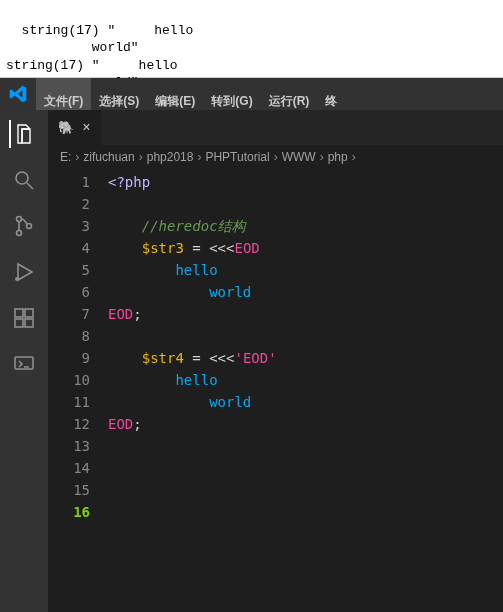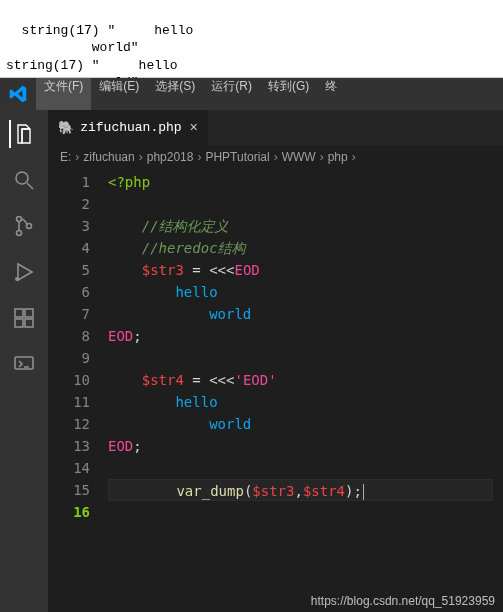--- a/index.html
+++ b/index.html
@@ -36,22 +36,23 @@
   }
   .vs-logo {
     width: 20px; height: 20px;
     margin: 0 8px 0 4px;
     display:flex; align-items:center; justify-content:center;
   }
   .menu-item {
     padding: 0 8px;
     height: 100%;
     display: flex;
-    align-items: flex-start;
+    align-items: flex-end;
     cursor: default;
+    font-weight: bold;
   }
   .menu-item.active {
     background: #505050;
   }
   .main {
     display: flex;
     flex: 1;
     min-height: 0;
   }
   .activitybar {
@@ -125,22 +126,22 @@
   .gutter .ln { height: 22px; }
   .gutter .ln.current { color: #84cc16; font-weight: bold; }
   .code {
     flex: 1;
     white-space: pre;
     padding-top: 2px;
     position: relative;
   }
   .code .row { height: 22px; display:block; }
   .code .row.current { background: rgba(255,255,255,0.04); border: 1px solid #2a2d2e; margin-right:10px; }
-  .tok-tag { color: #84cc16; }
-  .tok-var { color: #ef4444; }
+  .tok-tag { color: #c4b5fd; }
+  .tok-var { color: #eab308; }
   .tok-op  { color: #d4d4d4; }
   .tok-cmt { color: #6a9955; font-style: italic; }
   .tok-fn  { color: #dcdcaa; }
   .tok-delim { color: #ec4899; }
   .tok-herestr { color: #0ea5e9; }
   .cursor { display:inline-block; width:1px; height:16px; background:#aeafad; vertical-align:middle; margin-left:1px;}
   .watermark {
     position: absolute;
     right: 8px;
     bottom: 4px;
@@ -166,30 +167,30 @@
   <div class="menubar">
     <span class="vs-logo">
       <svg width="18" height="18" viewBox="0 0 24 24">
           <path fill="#0098ff" d="M23 3.5L18 1 8 10 3 6 1 7v10l2 1 5-4 10 9 5-2.5V3.5zM18 17l-6-5 6-5v10z"></path>
         </svg>
     </span>
     <div class="menu-item active">
         <span>文件(F)</span>
       </div>
     <div class="menu-item">
+        <span>选择(S)</span>
+      </div>
+    <div class="menu-item">
         <span>编辑(E)</span>
       </div>
     <div class="menu-item">
-        <span>选择(S)</span>
+        <span>转到(G)</span>
       </div>
     <div class="menu-item">
         <span>运行(R)</span>
-      </div>
-    <div class="menu-item">
-        <span>转到(G)</span>
       </div>
     <div class="menu-item">
         <span>终</span>
       </div>
   </div>
 
   <div class="main">
     <div class="activitybar">
       <span class="act-icon active">
         <svg width="24" height="24" viewBox="0 0 24 24" stroke="#fff" stroke-width="1.4" fill="none">
@@ -230,21 +231,20 @@
             <rect x="3" y="5" width="18" height="12" rx="1"></rect>
             <path d="M7 9l3 3-3 3M12 15h5"></path>
           </svg>
       </span>
     </div>
 
     <div class="content">
       <div class="tabs">
         <div class="tab">
           <span class="php-icon">🐘</span>
-          <span>zifuchuan.php</span>
           <span class="close">×</span>
         </div>
       </div>
 
       <div class="breadcrumbs">
         <span>E:</span>
         <span class="crumb-sep">›</span>
         <span>zifuchuan</span>
         <span class="crumb-sep">›</span>
         <span>php2018</span>
@@ -271,32 +271,29 @@
           <div class="ln">10</div>
           <div class="ln">11</div>
           <div class="ln">12</div>
           <div class="ln">13</div>
           <div class="ln">14</div>
           <div class="ln">15</div>
           <div class="ln current">16</div>
         </div>
         <div class="code" id="code-body"><span class="row"><span class="tok-tag">&lt;?php</span>
 </span><span class="row">
-</span><span class="row">    <span class="tok-cmt">//结构化定义</span>
 </span><span class="row">    <span class="tok-cmt">//heredoc结构</span>
 </span><span class="row">    <span class="tok-var">$str3</span> <span class="tok-op">=</span> <span class="tok-op">&lt;&lt;&lt;</span><span class="tok-delim">EOD</span>
 </span><span class="row">        <span class="tok-herestr">hello</span>
 </span><span class="row">            <span class="tok-herestr">world</span>
 </span><span class="row"><span class="tok-delim">EOD</span><span class="tok-op">;</span>
 </span><span class="row">
 </span><span class="row">    <span class="tok-var">$str4</span> <span class="tok-op">=</span> <span class="tok-op">&lt;&lt;&lt;</span><span class="tok-delim">'EOD'</span>
 </span><span class="row">        <span class="tok-herestr">hello</span>
 </span><span class="row">            <span class="tok-herestr">world</span>
 </span><span class="row"><span class="tok-delim">EOD</span><span class="tok-op">;</span>
 </span><span class="row">
-</span><span class="row current">        <span class="tok-fn">var_dump</span><span class="tok-op">(</span><span class="tok-var">$str3</span><span class="tok-op">,</span><span class="tok-var">$str4</span><span class="tok-op">);</span><span class="cursor"></span>
 </span></div>
       </div>
     </div>
   </div>
 
-  <div class="watermark">https://blog.csdn.net/qq_51923959</div>
 </div>
 
 </body></html>

